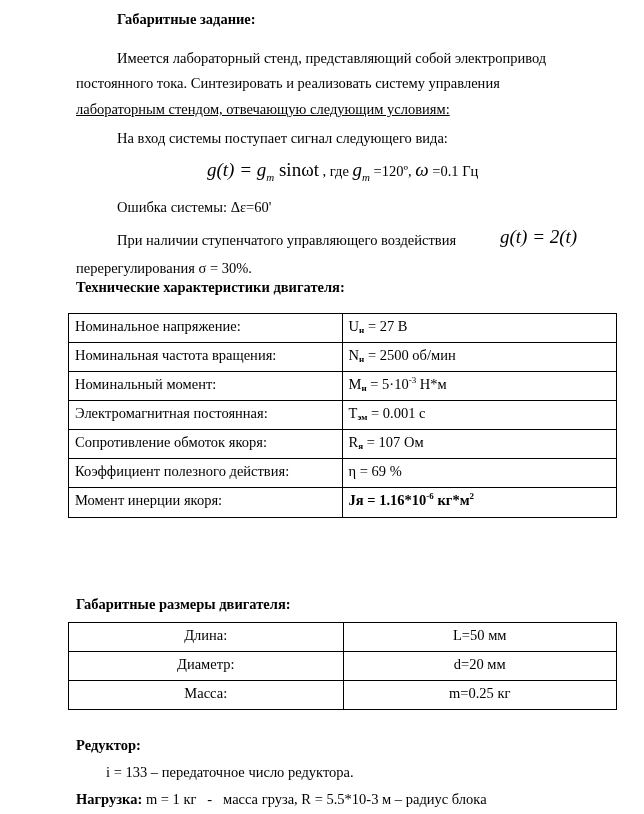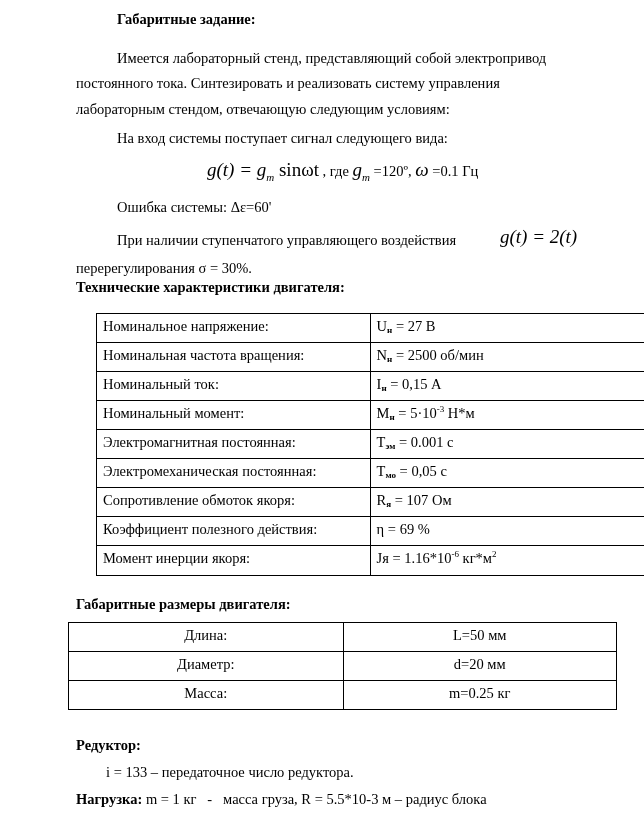--- a/index.html
+++ b/index.html
@@ -16,75 +16,67 @@
   td.c { text-align:center; }
   sub.s { font-size:9px; font-weight:bold; vertical-align:-2px; }
   sup { font-size:9px; vertical-align:6px; line-height:0; }
 </style>
 </head>
 <body>
 
 <div class="line b" style="left:117px;top:11px;">Габаритные задание:</div>
 <div class="line" style="left:117px;top:50px;">Имеется лабораторный стенд, представляющий собой электропривод</div>
 <div class="line" style="left:76px;top:75px;">постоянного тока. Синтезировать и реализовать систему управления</div>
-<div class="line" style="left:76px;top:101px;">лабораторным стендом, отвечающую следующим условиям:</div>
+<div class="line" style="left:76px;top:101px;text-decoration:underline;">лабораторным стендом, отвечающую следующим условиям:</div>
 <div class="line" style="left:117px;top:130px;">На вход системы поступает сигнал следующего вида:</div>
 
 <div class="line math" style="left:207px;top:159px;">
   <span>g(t) = g</span><sub>m</sub><span class="up"> sinωt</span><span class="up" style="font-size:14.5px;"> , где </span><span>g</span><sub>m</sub><span class="up" style="font-size:14.5px;"> =120º, </span><span>ω</span><span class="up" style="font-size:14.5px;"> =0.1 Гц</span>
 </div>
 
 <div class="line" style="left:117px;top:199px;">Ошибка системы: Δε=60'</div>
 <div class="line" style="left:117px;top:232px;">При наличии ступенчатого управляющего воздействия</div>
 <div class="line math" style="left:500px;top:226px;">g(t) = 2(t)</div>
 <div class="line" style="left:76px;top:260px;">перерегулирования σ = 30%.</div>
 
 <div class="line b" style="left:76px;top:279px;">Технические характеристики двигателя:</div>
 
-<table style="left:68px;top:313px;width:549px;margin-left:28px;">
+<table style="left:68px;top:313px;width:549px;">
   <colgroup>
       <col style="width:274px">
       <col style="width:275px">
     </colgroup>
   <tbody id="specs-body">
       <tr>
         <td style="">Номинальное напряжение:</td>
         <td style=""><span>U</span><sub class="s">н</sub><span> = 27 В</span></td>
       </tr>
       <tr>
         <td style="">Номинальная частота вращения:</td>
         <td style=""><span>N</span><sub class="s">н</sub><span> = 2500 об/мин</span></td>
       </tr>
       <tr>
-        <td style="">Номинальный ток:</td>
-        <td style=""><span>I</span><sub class="s">н</sub><span> = 0,15 А</span></td>
-      </tr>
-      <tr>
         <td style="">Номинальный момент:</td>
         <td style=""><span>M</span><sub class="s">н</sub><span> = 5·10</span><sup>-3</sup><span> Н*м</span></td>
       </tr>
       <tr>
         <td style="">Электромагнитная постоянная:</td>
         <td style=""><span>T</span><sub class="s">эм</sub><span> = 0.001 с</span></td>
-      </tr>
-      <tr>
-        <td style="">Электромеханическая постоянная:</td>
-        <td style=""><span>T</span><sub class="s">мо</sub><span> = 0,05 с</span></td>
       </tr>
       <tr>
         <td style="">Сопротивление обмоток якоря:</td>
         <td style=""><span>R</span><sub class="s">я</sub><span> = 107 Ом</span></td>
       </tr>
       <tr>
         <td style="">Коэффициент полезного действия:</td>
         <td style=""><span>η</span><span> = 69 %</span></td>
       </tr>
       <tr>
         <td style="height:27px;">Момент инерции якоря:</td>
-        <td style="height:27px;"><span>Jя</span><span> = 1.16*10</span><sup>-6</sup><span> кг*м</span><sup>2</sup></td>
+        <td style="height:27px;font-weight:bold;"><span>Jя</span><span> = 1.16*10</span><sup>-6</sup><span> кг*м</span><sup>2</sup></td>
       </tr>
     </tbody>
 </table>
 
 <div class="line b" style="left:76px;top:596px;">Габаритные размеры двигателя:</div>
 
 <table style="left:68px;top:622px;width:549px;">
   <colgroup>
       <col style="width:275px">
       <col style="width:274px">

